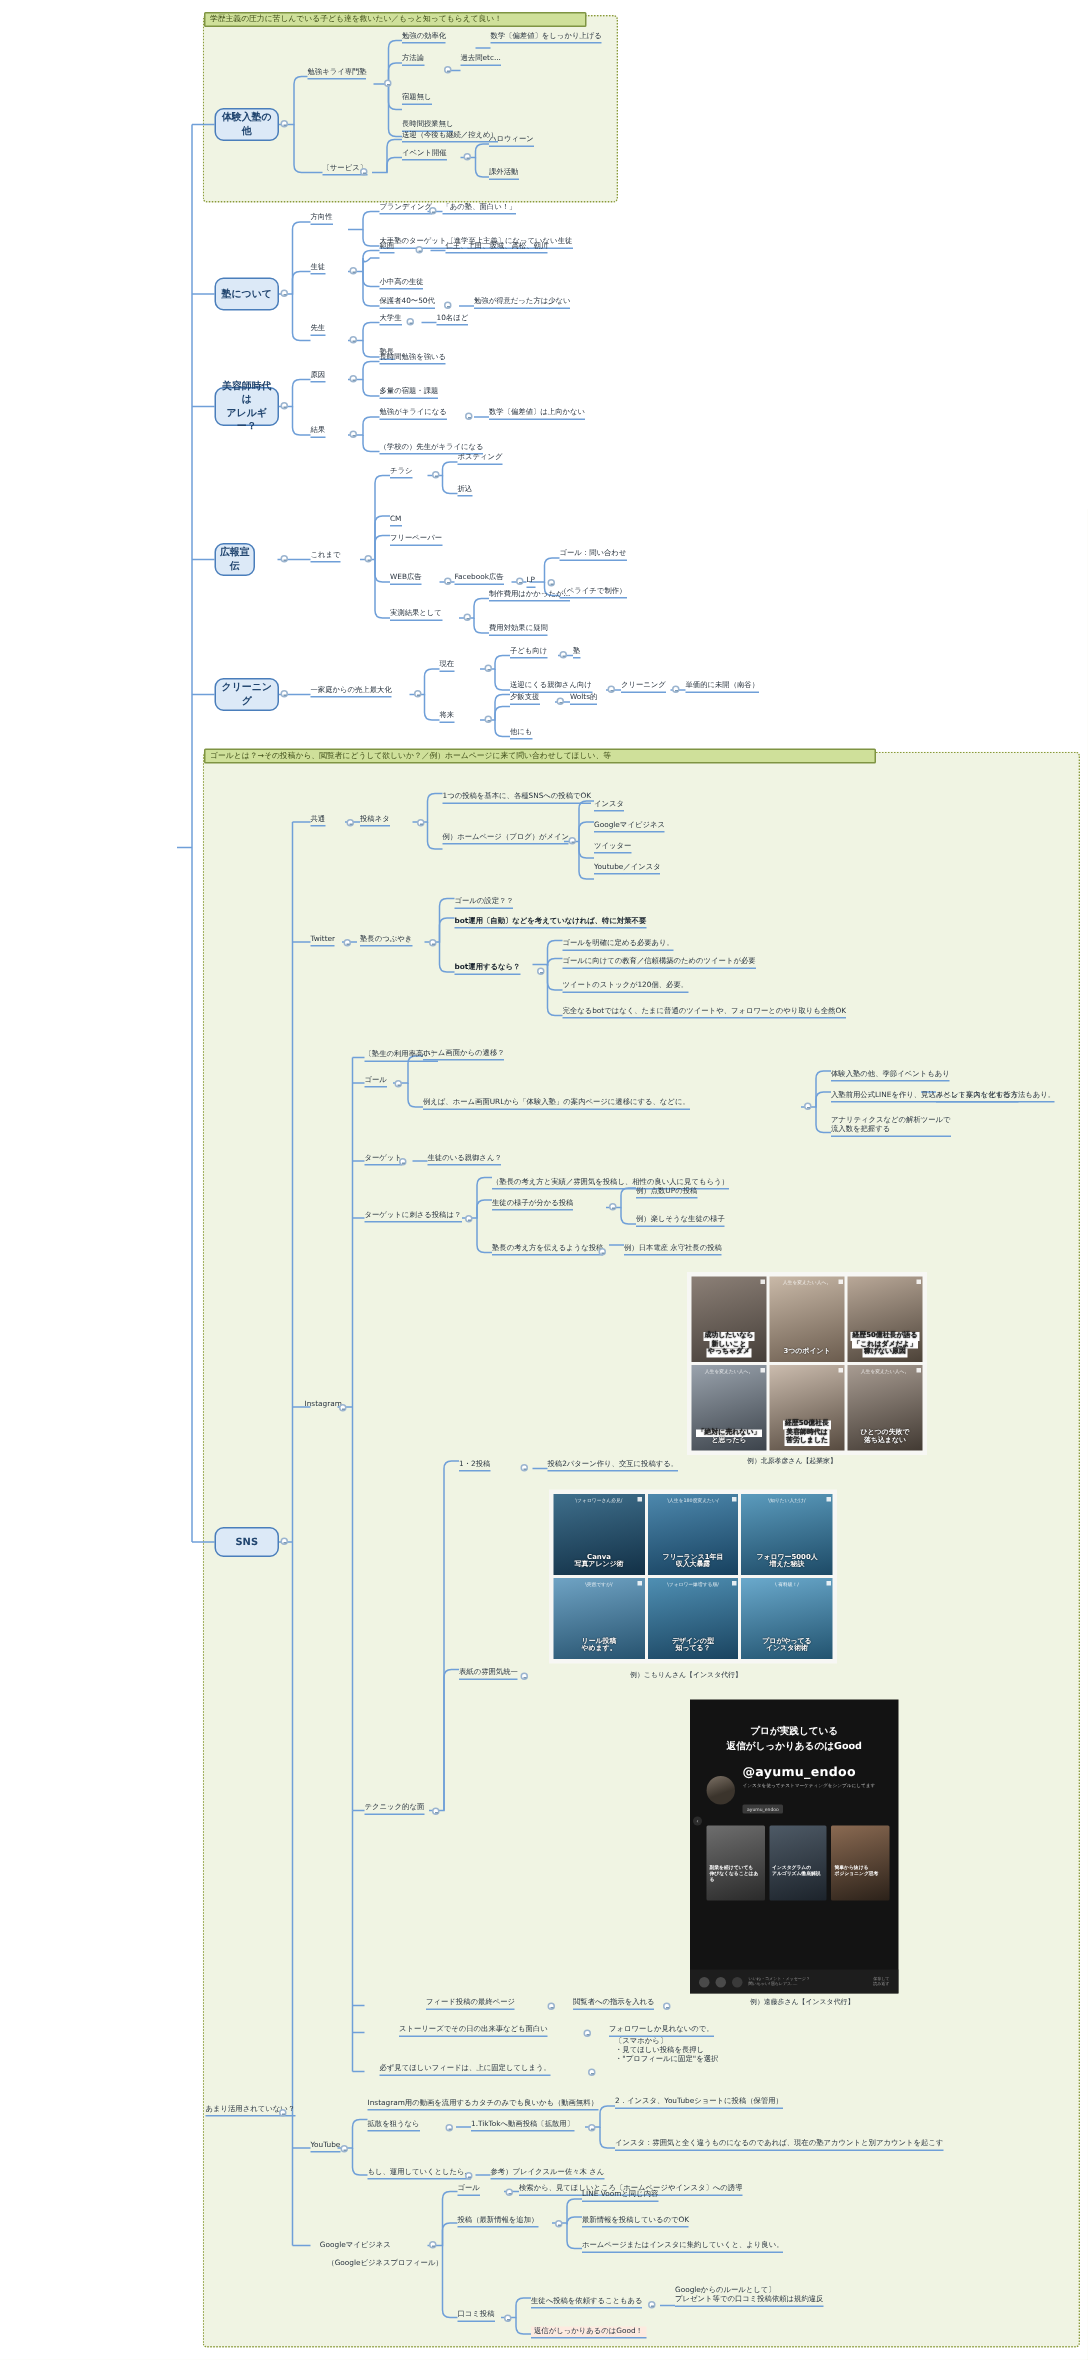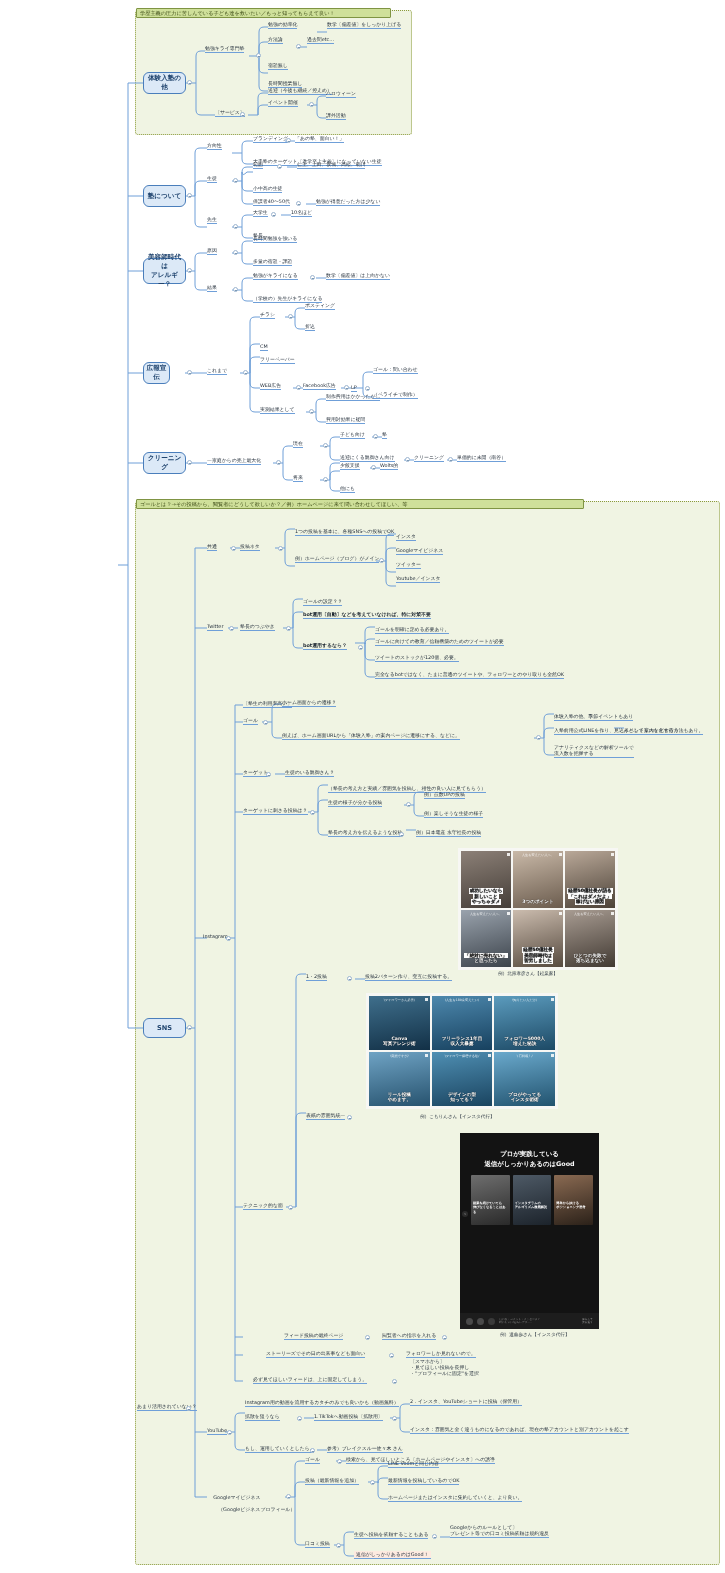--- a/index.html
+++ b/index.html
@@ -478,20 +478,28 @@
       <div class="cap">プロがやってる<br>インスタ術術</div>
     </div>
   </div>
   <div class="grid-cap" style="left:420px;top:1114px;">例）こもりんさん【インスタ代行】</div>
 
   <div class="profile" style="left:460px;top:1133px;width:139px;height:196px;">
     <div class="ph">
       <div>プロが実践している</div>
       <div>返信がしっかりあるのはGood</div>
     </div>
+    <div class="prow">
+      <div class="av"></div>
+      <div>
+        <div class="hn">@ayumu_endoo</div>
+        <div class="sub">インスタを使ってテストマーケティングをシンプルにしてます</div>
+        <div class="tag">ayumu_endoo</div>
+      </div>
+    </div>
     <div class="arrowL">‹</div>
     <div class="cards">
       <div class="pc" style="background:linear-gradient(165deg,#6e6e6e,#2a2a2a);">
         <div class="t">副業を続けていても<br>伸びなくなることはある</div>
       </div>
       <div class="pc" style="background:linear-gradient(165deg,#4e5a66,#1c232b);">
         <div class="t">インスタグラムの<br>アルゴリズム徹底解説</div>
       </div>
       <div class="pc" style="background:linear-gradient(165deg,#8a6a52,#2b2119);">
         <div class="t">簡単から抜ける<br>ポジショニング思考</div>

